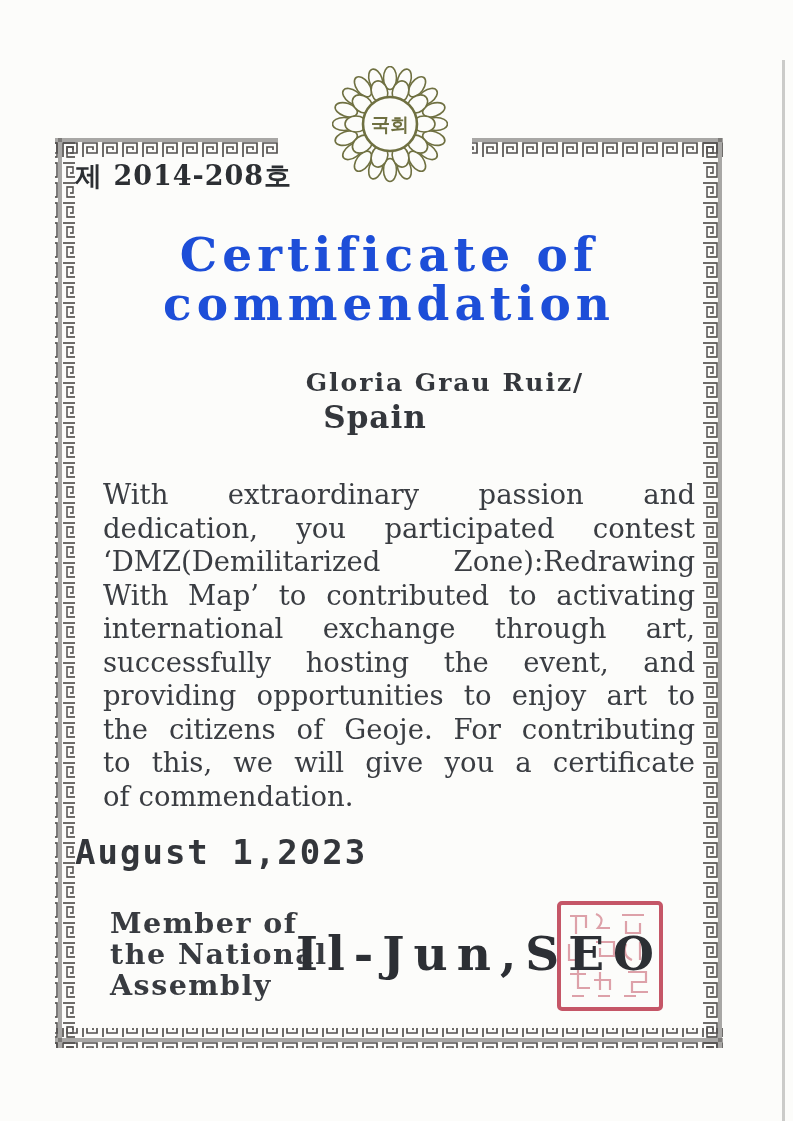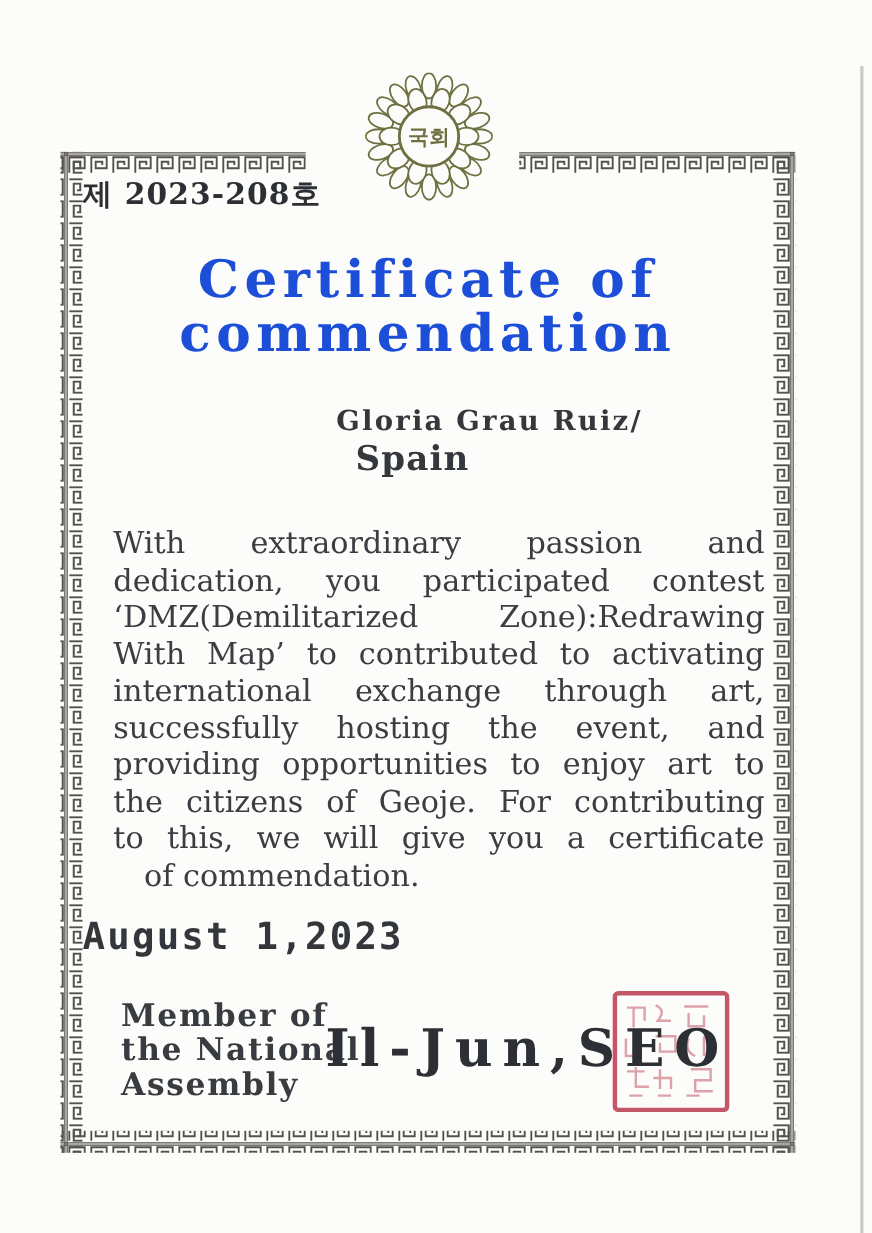--- a/index.html
+++ b/index.html
@@ -35,21 +35,21 @@
   #recipient{left:150px;top:368px;width:590px;z-index:3;color:#34373c;}
   #recipient-name{font-size:25px;font-weight:bold;text-align:center;letter-spacing:2px;}
   #recipient-country{font-size:31px;font-weight:bold;text-align:center;padding-right:140px;letter-spacing:1px;margin-top:2px;}
 
   
   #body-text{
     left:103px;top:478px;width:592px;z-index:3;
     font-size:27.5px;line-height:33.5px;color:#3a3d42;
   }
   #body-text .line{text-align:justify;text-align-last:justify;}
-  #body-text .line:last-child{text-align-last:left;margin-left:28px;}
+  #body-text .line:last-child{text-align-last:left;}
 
   
   #issue-date{
     left:75px;top:832px;width:628px;text-align:left;z-index:3;
     font-family:"DejaVu Sans Mono","Liberation Mono",monospace;
     font-size:34px;font-weight:bold;letter-spacing:2px;color:#33363b;
   }
 
   
   #signer-role{left:110px;top:908px;z-index:3;font-size:28.5px;line-height:31px;
@@ -125,21 +125,21 @@
       <use href="#petalI" transform="rotate(198 58 58)"></use>
     <use href="#petalI" transform="rotate(234 58 58)"></use>
       <use href="#petalI" transform="rotate(270 58 58)"></use>
     <use href="#petalI" transform="rotate(306 58 58)"></use>
       <use href="#petalI" transform="rotate(342 58 58)"></use>
   </g>
   <circle cx="58" cy="58" r="27" fill="#fcfcfa" stroke="#6f7041" stroke-width="2.6"></circle>
   <text x="58" y="65" text-anchor="middle" font-size="19" font-weight="bold" fill="#6f7041">국회</text>
 </svg>
 
-<div class="abs" id="doc-number">제 2023-208호</div>
+<div class="abs" id="doc-number">제 2014-208호</div>
 
 <div class="abs" id="title">
     <div class="line">Certificate of</div>
     <div class="line">commendation</div>
   </div>
 
 <div class="abs" id="recipient">
   <div id="recipient-name">Gloria Grau Ruiz/</div>
   <div id="recipient-country">Spain</div>
 </div>

